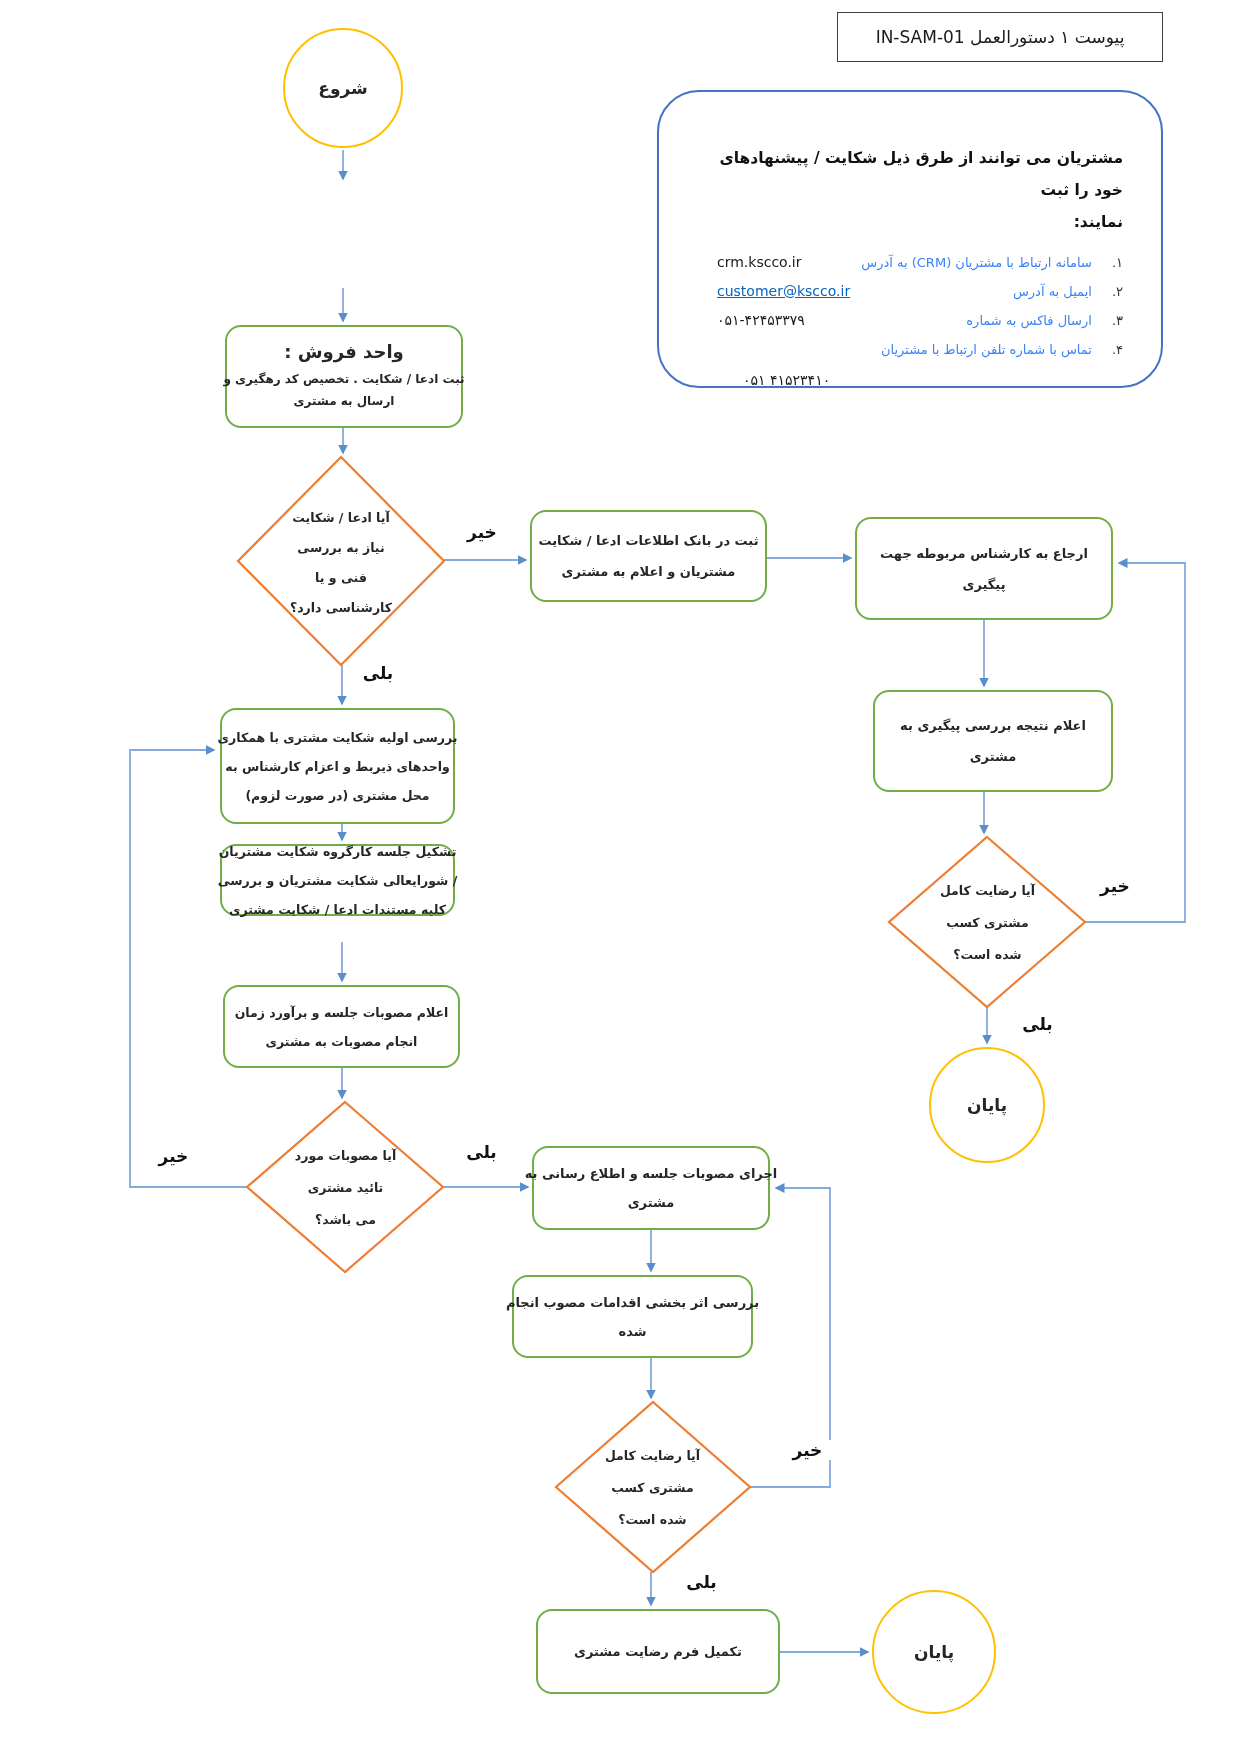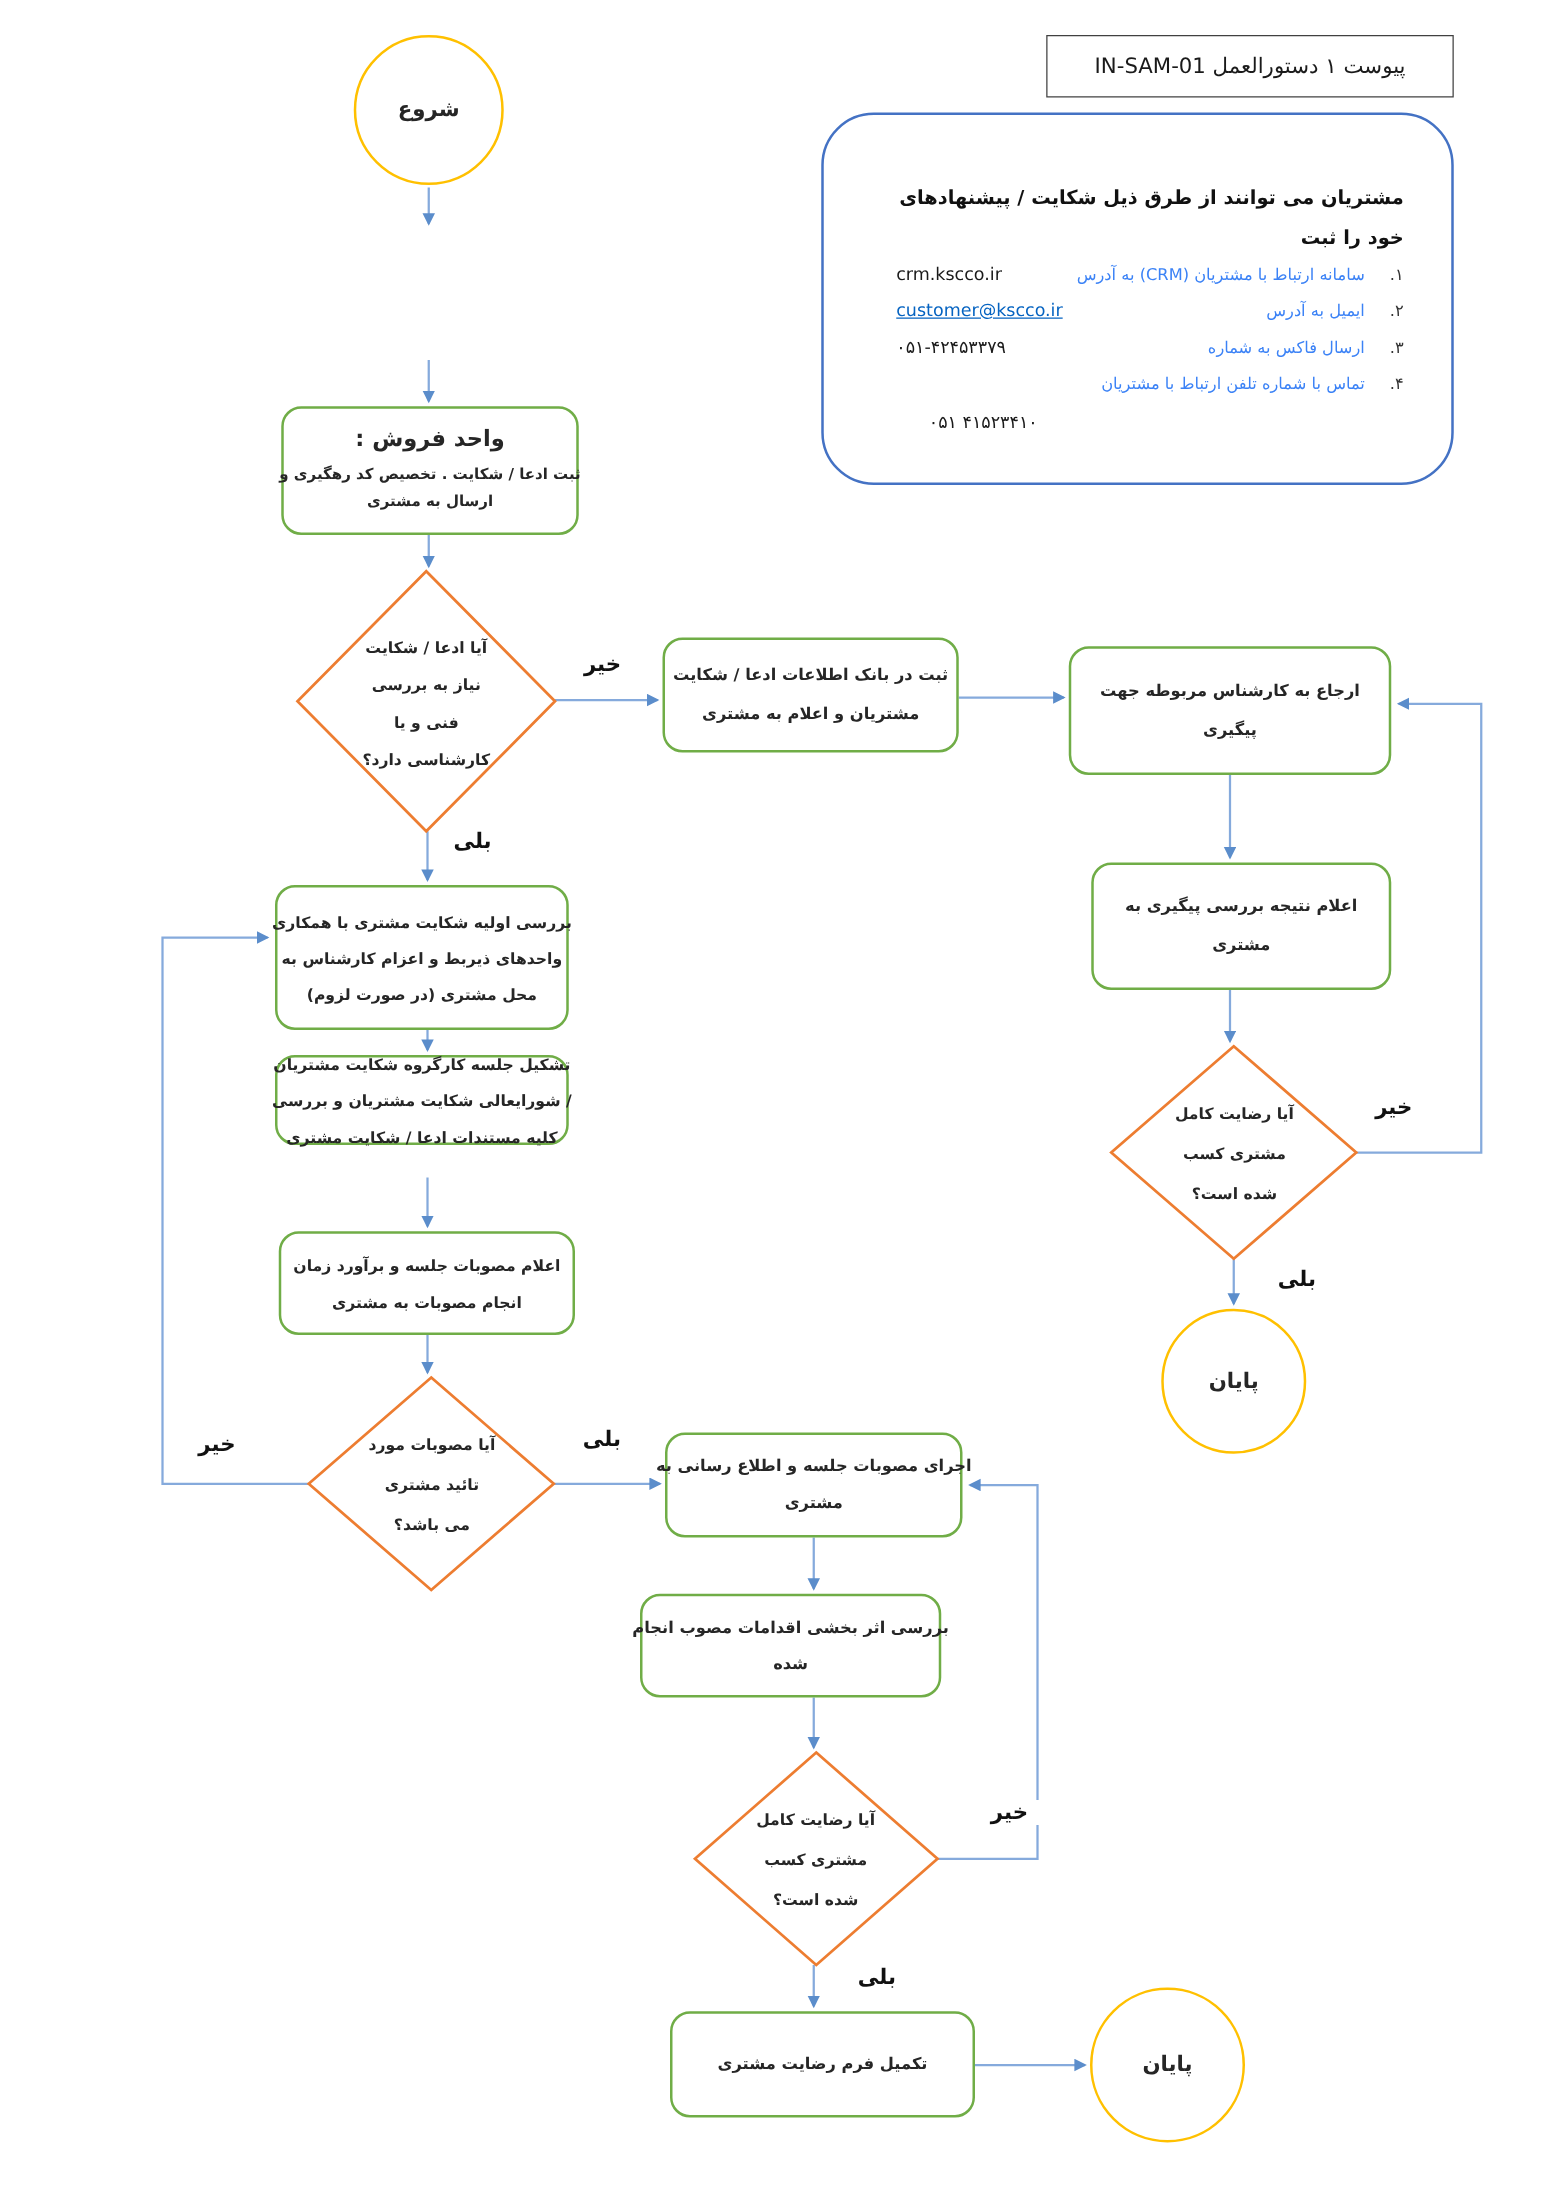--- a/index.html
+++ b/index.html
@@ -21,21 +21,21 @@
   .nl{font-weight:bold;font-size:13px;line-height:31px;white-space:nowrap;}
   .nl-sm{font-size:10.5px;line-height:23px;white-space:nowrap;color:#3b3b3b;}
   .dtext{
     display:flex;flex-direction:column;align-items:center;justify-content:center;
     text-align:center;background:transparent;
   }
   .dl{font-weight:bold;font-size:12.5px;line-height:30px;white-space:nowrap;}
   .elabel{font-weight:bold;font-size:17px;color:#111;text-align:center;background:#fff;padding:0 2px;}
   .hdr{
     border:1.3px solid #404040;display:flex;align-items:center;justify-content:center;
-    font-size:17px;color:#1a1a1a;margin-top:16px;
+    font-size:17px;color:#1a1a1a;
   }
   .info{
     border:2px solid #4472C4;border-radius:42px;background:#fff;
     padding:50px 38px 20px 58px;
   }
   .info-title{font-weight:bold;font-size:15.5px;line-height:32px;color:#111;}
   .info-row{display:flex;justify-content:space-between;align-items:baseline;line-height:29px;}
   .info-lg{display:flex;gap:20px;}
   .info-num{font-size:13px;color:#333;}
   .info-label{font-size:13px;color:#3b82f6;white-space:nowrap;}
@@ -94,20 +94,21 @@
 
 
   <div class="abs node gbox" style="left:225px;top:325px;width:238px;height:103px;">
     <div class="node-title" style="font-size:18px;">واحد فروش :</div>
     <div class="nl" style="font-size:12px;line-height:22px;">ثبت ادعا / شکایت . تخصیص کد رهگیری و</div>
     <div class="nl" style="font-size:12px;line-height:22px;">ارسال به مشتری</div>
   </div>
 
   <div class="abs info" style="left:657px;top:90px;width:506px;height:298px;">
     <div class="info-title">مشتریان می توانند از طرق ذیل شکایت / پیشنهادهای خود را ثبت</div>
+    <div class="info-title" style="margin-bottom:10px;">نمایند:</div>
     <div class="info-row">
       <span class="info-lg">
         <span class="info-num">۱.</span>
         <span class="info-label">سامانه ارتباط با مشتریان (CRM) به آدرس</span>
       </span>
       <span class="info-val">crm.kscco.ir</span>
     </div>
     <div class="info-row">
       <span class="info-lg">
         <span class="info-num">۲.</span>

